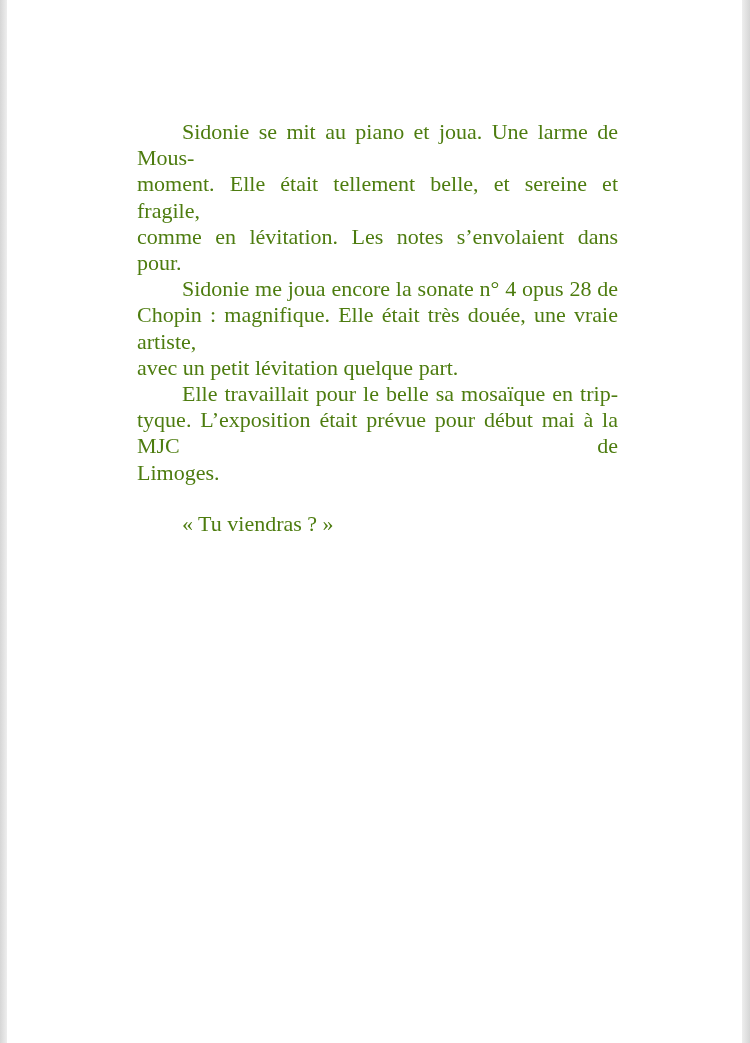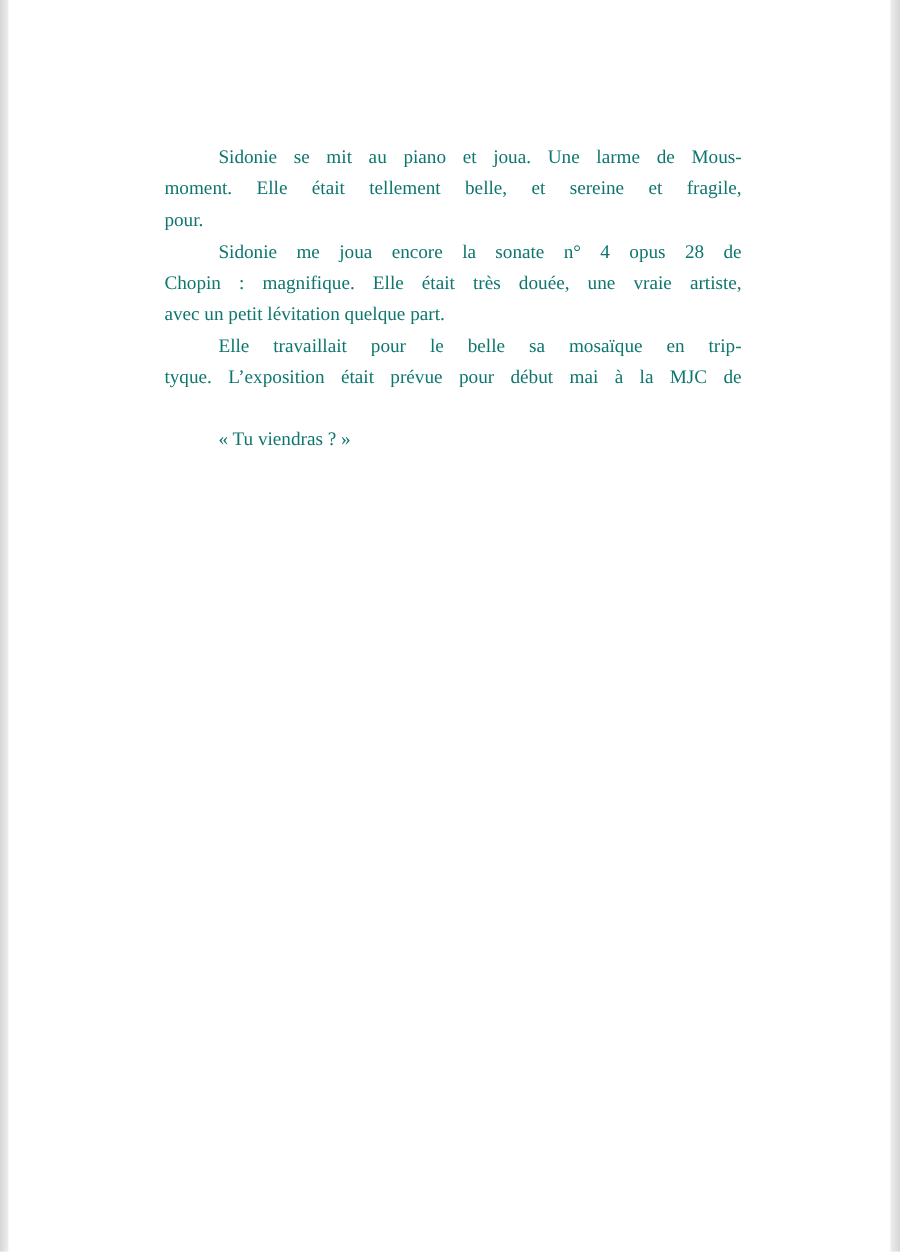--- a/index.html
+++ b/index.html
@@ -11,47 +11,49 @@
       position: absolute; left: 0; top: 0; width: 7px; height: 1043px;
       background: linear-gradient(to right, #d6d6d6, #eeeeee);
     }
     .edge-right {
       position: absolute; right: 0; top: 0; width: 8px; height: 1043px;
       background: linear-gradient(to left, #d6d6d6, #eeeeee);
     }
     .page {
       position: absolute; left: 137px; top: 119px; width: 481px;
       font-family: "Liberation Serif", "DejaVu Serif", serif;
-      font-size: 16px; line-height: 26.2px; color: #0f766e;
+      font-size: 22px; line-height: 26.2px; color: #4d7c0f;
     }
     .para { margin: 0; text-align: justify; text-indent: 45px; hyphens: none; }
     .para .l { display: block; text-align: justify; text-align-last: justify; }
     .para .l.last { text-align-last: left; }
     .para .l.first { text-indent: 45px; }
     .para .l:not(.first) { text-indent: 0; }
     .gap { height: 25px; }
   </style>
 </head>
 <body>
 
 <div class="edge-left"></div>
 <div class="edge-right"></div>
 
 <div class="page">
   <div class="para">
     <span class="l first">Sidonie se mit au piano et joua. Une larme de Mous-</span>
     <span class="l">moment. Elle était tellement belle, et sereine et fragile,</span>
+    <span class="l">comme en lévitation. Les notes s’envolaient dans</span>
     <span class="l last">pour.</span>
   </div>
   <div class="para">
     <span class="l first">Sidonie me joua encore la sonate n° 4 opus 28 de</span>
     <span class="l">Chopin : magnifique. Elle était très douée, une vraie artiste,</span>
     <span class="l last">avec un petit lévitation quelque part.</span>
   </div>
   <div class="para">
     <span class="l first">Elle travaillait pour le belle sa mosaïque en trip-</span>
     <span class="l">tyque. L’exposition était prévue pour début mai à la MJC de</span>
+    <span class="l last">Limoges.</span>
   </div>
   <div class="gap"></div>
   <div class="para">
     <span class="l first last">« Tu viendras ? »</span>
   </div>
 </div>
 
 </body></html>

